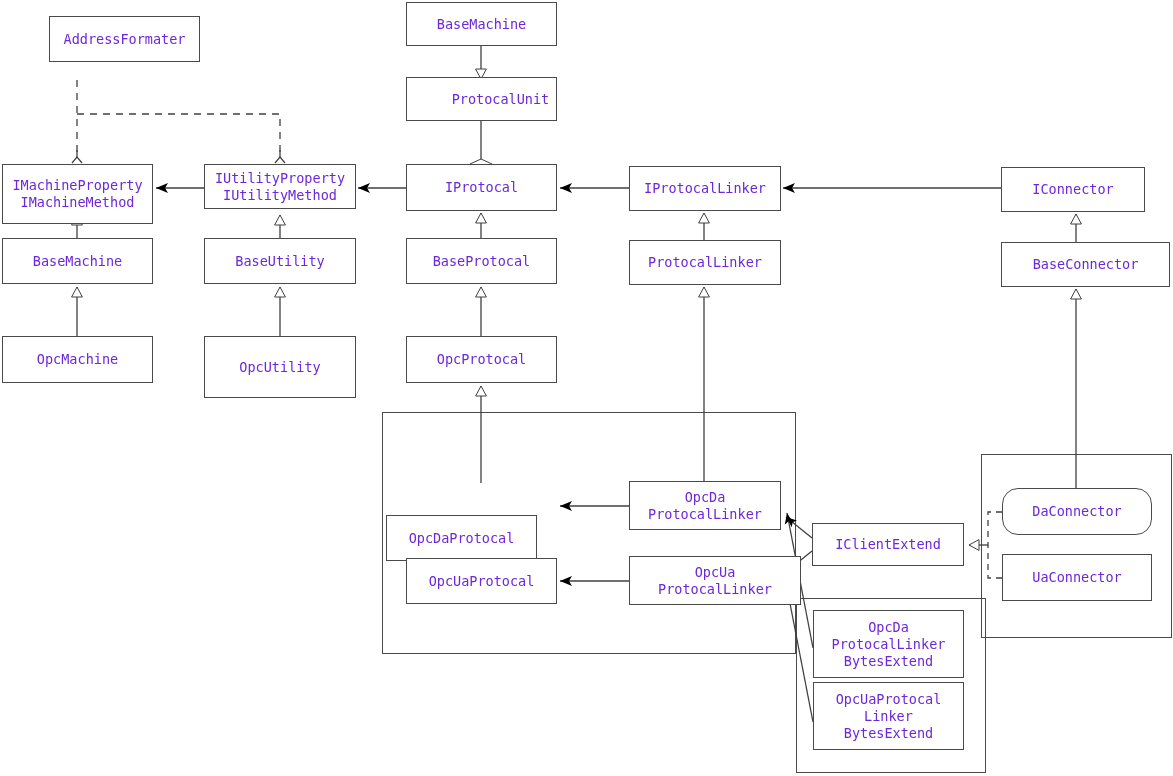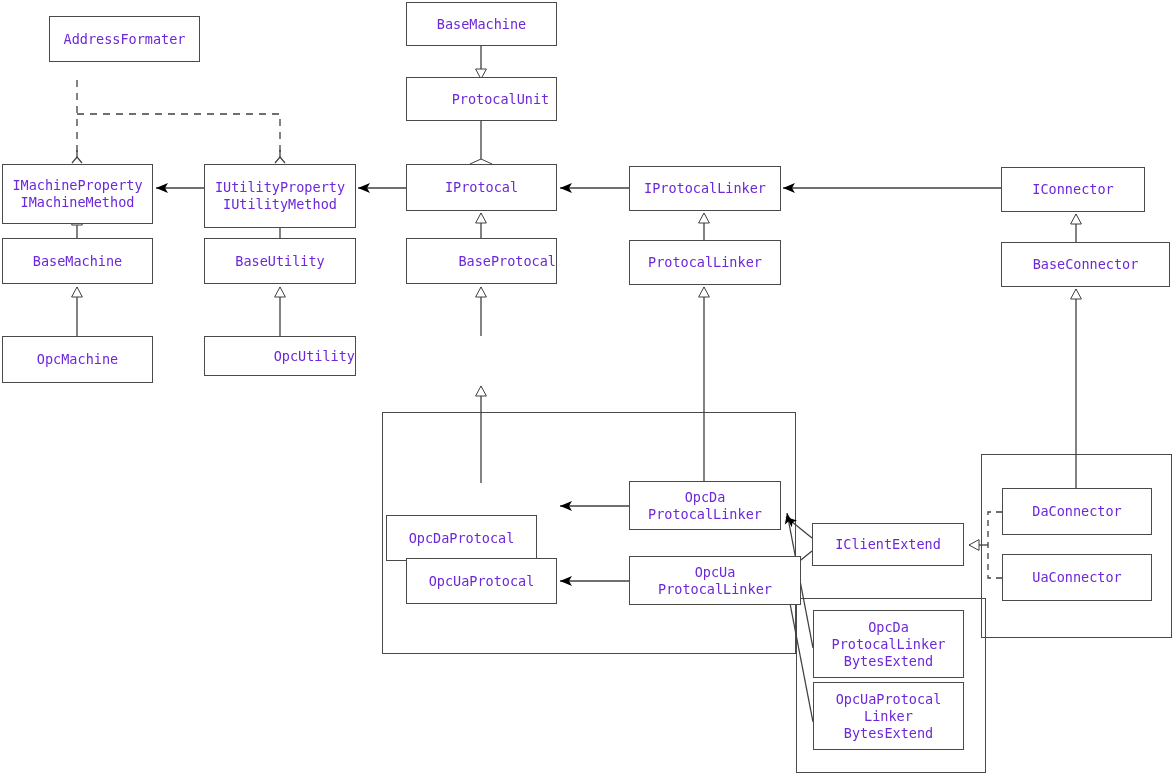--- a/index.html
+++ b/index.html
@@ -104,21 +104,21 @@
 
   <div class="node" style="left:406px;top:77px;width:151px;height:44px;padding-left:38px;">
     <span>ProtocalUnit</span>
   </div>
 
   <div class="node" style="left:2px;top:164px;width:151px;height:60px;">
     <span>IMachineProperty
 IMachineMethod</span>
   </div>
 
-  <div class="node" style="left:204px;top:164px;width:152px;height:64px;">
+  <div class="node" style="left:204px;top:164px;width:152px;height:45px;">
     <span>IUtilityProperty
 IUtilityMethod</span>
   </div>
 
   <div class="node" style="left:406px;top:164px;width:151px;height:47px;text-align:right;">
     <span>IProtocal</span>
   </div>
 
   <div class="node" style="left:629px;top:166px;width:152px;height:45px;">
     <span>IProtocalLinker</span>
@@ -129,40 +129,43 @@
   </div>
 
   <div class="node" style="left:2px;top:238px;width:151px;height:46px;">
     <span>BaseMachine</span>
   </div>
 
   <div class="node" style="left:204px;top:238px;width:152px;height:46px;">
     <span>BaseUtility</span>
   </div>
 
-  <div class="node" style="left:406px;top:238px;width:151px;height:46px;justify-content:flex-end;">
+  <div class="node" style="left:406px;top:238px;width:151px;height:46px;">
     <span>BaseProtocal</span>
   </div>
 
   <div class="node" style="left:629px;top:240px;width:152px;height:45px;">
     <span>ProtocalLinker</span>
   </div>
 
   <div class="node" style="left:1001px;top:242px;width:169px;height:45px;">
     <span>BaseConnector</span>
   </div>
 
   <div class="node" style="left:2px;top:336px;width:151px;height:47px;">
     <span>OpcMachine</span>
   </div>
 
-  <div class="node" style="left:204px;top:336px;width:152px;height:40px;justify-content:flex-end;">
+  <div class="node" style="left:204px;top:336px;width:152px;height:62px;">
     <span>OpcUtility</span>
   </div>
 
+  <div class="node" style="left:406px;top:336px;width:151px;height:47px;">
+    <span>OpcProtocal</span>
+  </div>
 
   <div class="node" style="left:386px;top:483px;width:151px;height:46px;margin-top:32px;">
     <span>OpcDaProtocal</span>
   </div>
 
   <div class="node" style="left:406px;top:558px;width:151px;height:46px;">
     <span>OpcUaProtocal</span>
   </div>
 
   <div class="node" style="left:629px;top:481px;width:152px;height:49px;">
@@ -172,21 +175,21 @@
 
   <div class="node" style="left:629px;top:556px;width:172px;height:49px;">
     <span>OpcUa
 ProtocalLinker</span>
   </div>
 
   <div class="node" style="left:812px;top:523px;width:152px;height:43px;">
     <span>IClientExtend</span>
   </div>
 
-  <div class="node" style="left:1002px;top:488px;width:150px;height:47px;">
+  <div class="node" style="left:1002px;top:488px;width:150px;height:47px;border-radius:16px;">
     <span>DaConnector</span>
   </div>
 
   <div class="node" style="left:1002px;top:554px;width:150px;height:47px;">
     <span>UaConnector</span>
   </div>
 
   <div class="node" style="left:813px;top:610px;width:151px;height:68px;">
     <span>OpcDa
 ProtocalLinker

